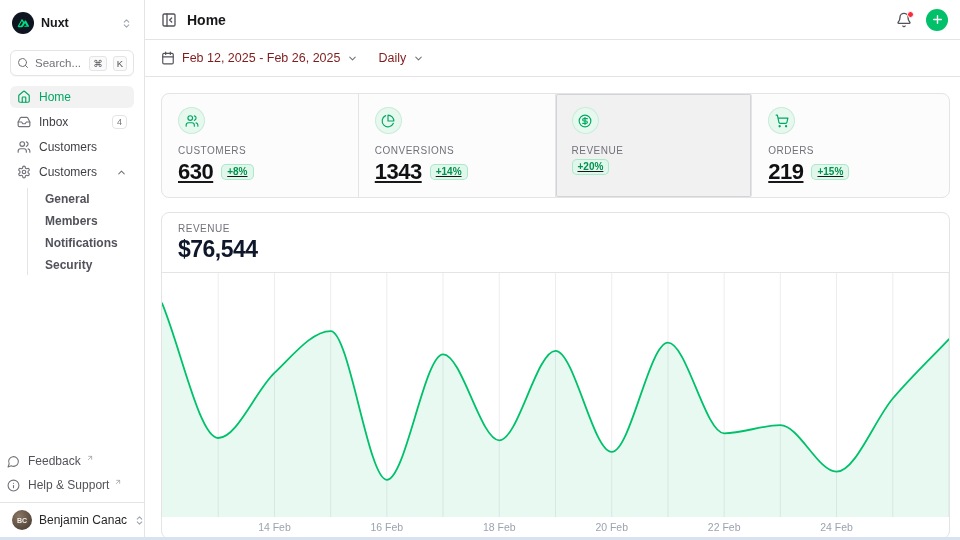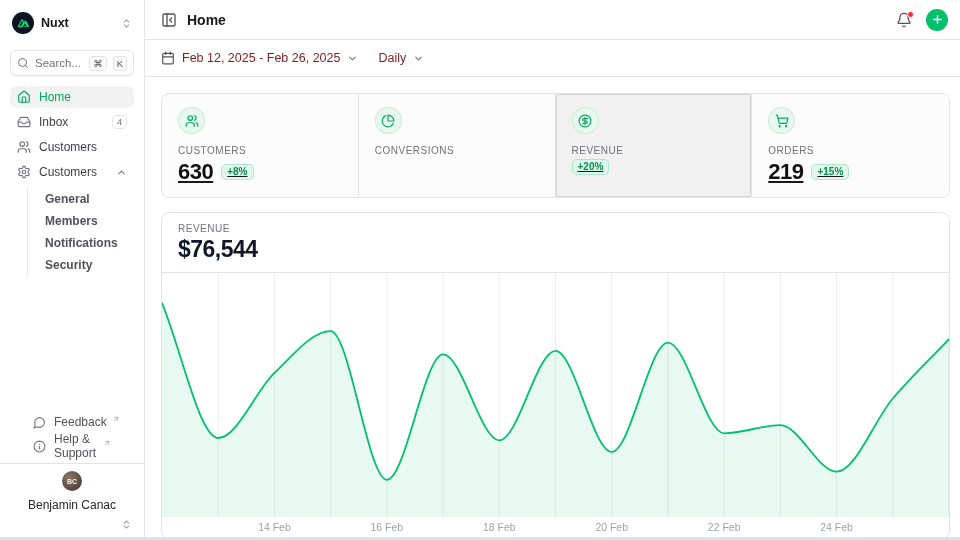--- a/index.html
+++ b/index.html
@@ -65,32 +65,32 @@
   }
   .sub-list {
     margin: 2px 0 2px 17px; padding-left: 11px;
     border-left: 1px solid #E4E4E7;
     display: flex; flex-direction: column; gap: 1px; font-weight: bold;
   }
   .sub-item {
     height: 21px; display: flex; align-items: center;
     font-size: 12px; color: #52525B; border-radius: 5px; padding: 0 6px; cursor: pointer;
   }
-  .side-footer { margin-top: auto; padding: 0 26px 6px; display: flex; flex-direction: column; gap: 2px; }
+  .side-footer { margin-top: auto; padding: 0 0 6px; display: flex; flex-direction: column; gap: 2px; }
   .foot-item {
     height: 22px; display: flex; align-items: center; gap: 8px; padding: 0 7px;
     font-size: 12px; color: #52525B; border-radius: 6px; cursor: pointer;
   }
   .foot-item .nicon { width: 13px; height: 13px; color: #71717A; }
   .foot-item .nicon svg { width: 13px; height: 13px; display: block; }
   .ext { width: 8px; height: 8px; color: #A1A1AA; align-self: flex-start; margin: 4px 0 0 -3px; }
   .ext svg { width: 8px; height: 8px; display: block; }
   .user-row {
     border-top: 1px solid #E4E4E7;
-    padding: 7px 12px; display: flex; align-items: center; gap: 7px; cursor: pointer; flex-direction: column;
+    padding: 7px 12px; display: flex; align-items: center; gap: 7px; cursor: pointer;
   }
   .avatar {
     width: 20px; height: 20px; border-radius: 50%;
     background: radial-gradient(circle at 35% 30%, #8A7663, #3E342C);
     color: #F1EDE7; font-size: 7px; font-weight: 700;
     display: flex; align-items: center; justify-content: center; flex: none;
   }
   .user-name { font-size: 12px; font-weight: 500; color: #27272A; white-space: nowrap; }
   .user-row .chev { margin-left: auto; color: #9CA3AF; }
 
@@ -373,20 +373,24 @@
           </div>
         </div>
         <div class="stat-cell">
           <span class="icon-circle">
             <svg viewBox="0 0 24 24" fill="none" stroke="currentColor" stroke-width="2" stroke-linecap="round" stroke-linejoin="round">
                 <path d="M21.21 15.89A10 10 0 1 1 8 2.83"></path>
                 <path d="M22 12A10 10 0 0 0 12 2v10z"></path>
               </svg>
           </span>
           <div class="stat-label">CONVERSIONS</div>
+          <div class="stat-value-row">
+            <span class="stat-value">1343</span>
+            <span class="delta-badge">+14%</span>
+          </div>
         </div>
         <div class="stat-cell selected">
           <span class="icon-circle">
             <svg viewBox="0 0 24 24" fill="none" stroke="currentColor" stroke-width="2" stroke-linecap="round" stroke-linejoin="round">
                 <circle cx="12" cy="12" r="10"></circle>
                 <path d="M16 8h-6a2 2 0 1 0 0 4h4a2 2 0 1 1 0 4H8"></path>
                 <path d="M12 18V6"></path>
               </svg>
           </span>
           <div class="stat-label">REVENUE</div>

